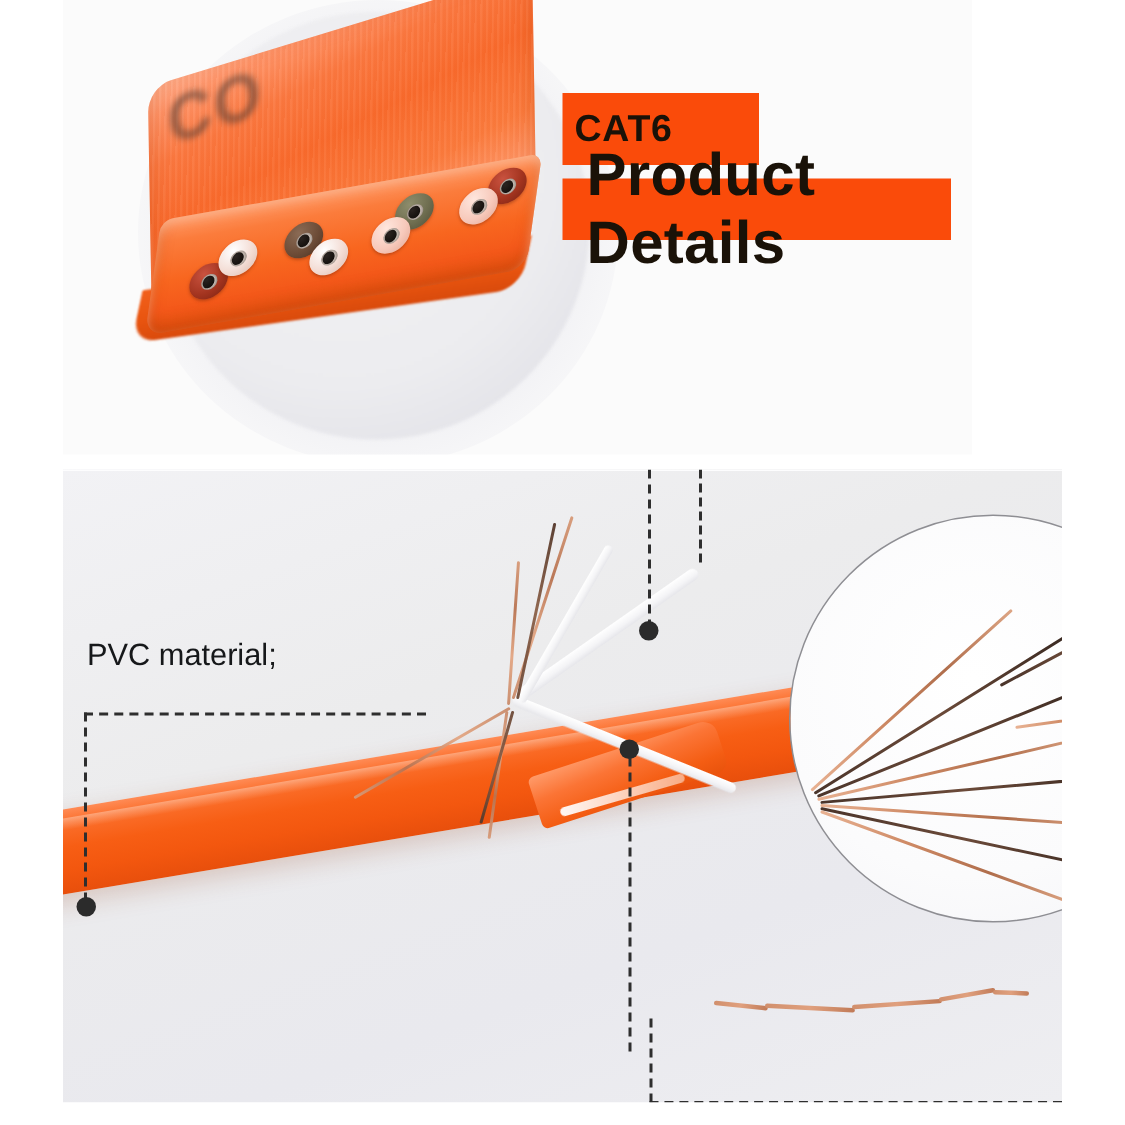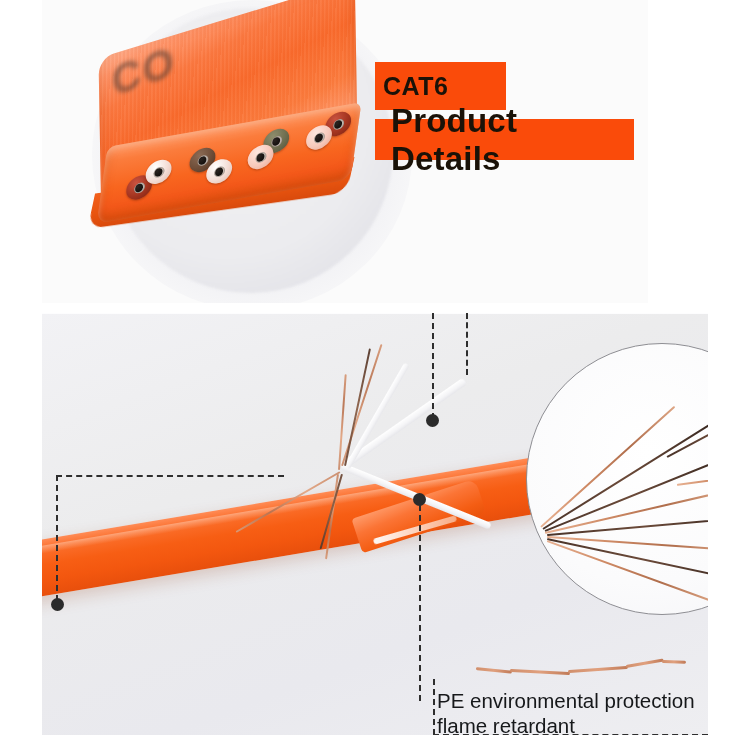--- a/index.html
+++ b/index.html
@@ -136,21 +136,21 @@
   .banner-cat6 {
     left: 375px; top: 62px;
     width: 131px; height: 48px;
     font-size: 25px;
     padding-left: 8px;
     letter-spacing: 0.5px;
   }
   .banner-details {
     left: 375px; top: 119px;
     width: 259px; height: 41px;
-    font-size: 33px;
+    font-size: 40px;
     padding-left: 16px;
     letter-spacing: 0.2px;
   }
 
   
   .bottom-panel {
     position: absolute;
     left: 42px; top: 313px;
     width: 666px; height: 422px;
     background: linear-gradient(160deg,#f2f2f5 0%, #ececed 35%, #e9e9ee 70%, #eeeef1 100%);
@@ -397,22 +397,19 @@
       <div class="seg" style="left:0px;   top:8px; width:36px;  transform:rotate(6deg);"></div>
       <div class="seg" style="left:34px;  top:10px; width:60px; transform:rotate(3deg);"></div>
       <div class="seg" style="left:92px;  top:11px; width:60px; transform:rotate(-4deg);"></div>
       <div class="seg" style="left:150px; top:6px;  width:38px; transform:rotate(-10deg);"></div>
       <div class="seg" style="left:186px; top:1px;  width:24px; transform:rotate(2deg);"></div>
     </div>
 
   </div>
 
   <div class="label label-pvc">
+    <div>PVC material;</div>
   </div>
 
-  <div class="label label-pe">
-    <div>PE environmental protection</div>
-    <div>flame retardant</div>
-  </div>
 
   <div class="bottom-white"></div>
 
 </div>
 
 </body></html>

